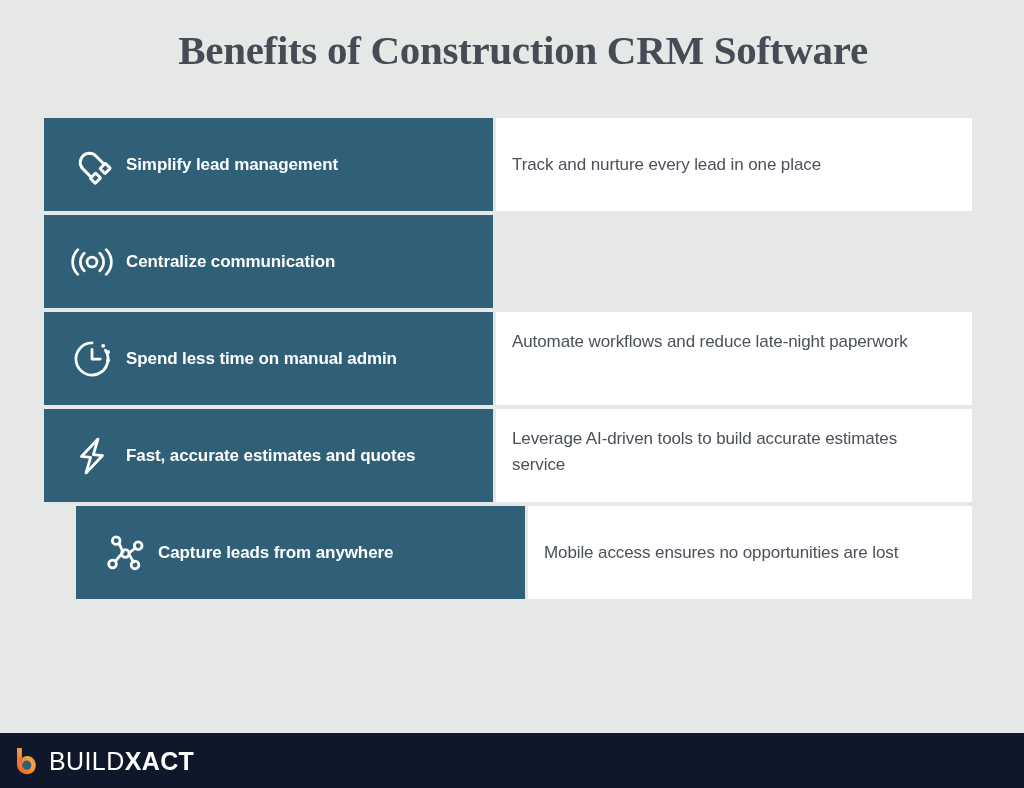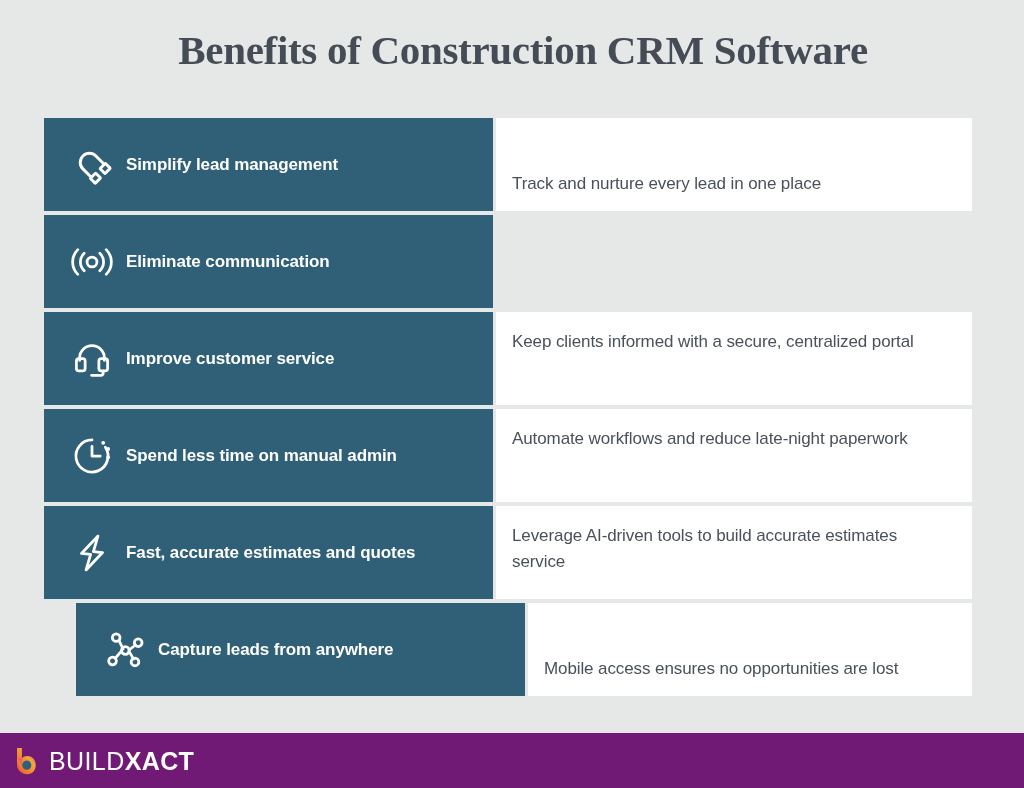--- a/index.html
+++ b/index.html
@@ -97,42 +97,42 @@
     width: 3px;
     flex: 0 0 3px;
     background: #e6e7e7;
   }
 
   
   .cell-right {
     flex: 1 1 auto;
     background: #ffffff;
     display: flex;
-    align-items: flex-end;
+    align-items: center;
     padding: 14px 20px 14px 16px;
   }
   .benefit-desc {
     color: #4a515a;
     font-size: 17px;
     font-weight: normal;
     line-height: 26px;
     letter-spacing: -0.1px;
   }
 
   
   .cell-right.two-line { align-items: flex-start; padding-top: 17px; }
 
   
   .footer-bar {
     position: absolute;
     left: 0;
     top: 733px;
     width: 1024px;
     height: 55px;
-    background: #701a75;
+    background: #0f172a;
     display: flex;
     align-items: center;
     padding-left: 14px;
   }
   .logo {
     display: flex;
     align-items: center;
   }
   .logo-mark {
     width: 30px;
@@ -185,42 +185,25 @@
       <div class="cell-left">
         <span class="icon-box">
           <svg viewBox="0 0 48 48" fill="none" xmlns="http://www.w3.org/2000/svg">
             <circle cx="24" cy="24" r="5.4" stroke="#ffffff" stroke-width="3" fill="none"></circle>
             <path d="M15.5 14.5 A13 13 0 0 0 15.5 33.5" stroke="#ffffff" stroke-width="3" fill="none" stroke-linecap="round"></path>
             <path d="M32.5 14.5 A13 13 0 0 1 32.5 33.5" stroke="#ffffff" stroke-width="3" fill="none" stroke-linecap="round"></path>
             <path d="M8.5 10.5 A19 19 0 0 0 8.5 37.5" stroke="#ffffff" stroke-width="3" fill="none" stroke-linecap="round"></path>
             <path d="M39.5 10.5 A19 19 0 0 1 39.5 37.5" stroke="#ffffff" stroke-width="3" fill="none" stroke-linecap="round"></path>
           </svg>
         </span>
-        <span class="benefit-label">Eliminate communication</span>
-      </div>
-      <div class="cell-gap"></div>
-    </div>
-
-    <div class="benefit-row">
-      <div class="cell-left">
-        <span class="icon-box">
-          <svg viewBox="0 0 48 48" fill="none" xmlns="http://www.w3.org/2000/svg">
-            <path d="M10.5 25.5 V23 A13.5 13.5 0 0 1 37.5 23 V25.5" stroke="#ffffff" stroke-width="3" fill="none" stroke-linecap="round"></path>
-            <rect x="7" y="23.5" width="9.5" height="13.5" rx="2.6" stroke="#ffffff" stroke-width="3" fill="none"></rect>
-            <rect x="31.5" y="23.5" width="9.5" height="13.5" rx="2.6" stroke="#ffffff" stroke-width="3" fill="none"></rect>
-            <path d="M36.2 37.2 V39.2 A2.6 2.6 0 0 1 33.6 41.8 H23.5" stroke="#ffffff" stroke-width="3" fill="none" stroke-linecap="round"></path>
-          </svg>
-        </span>
-        <span class="benefit-label">Improve customer service</span>
-      </div>
-      <div class="cell-gap"></div>
-      <div class="cell-right two-line">
-        <span class="benefit-desc">Keep clients informed with a secure, centralized portal</span>
-      </div>
-    </div>
+        <span class="benefit-label">Centralize communication</span>
+      </div>
+      <div class="cell-gap"></div>
+    </div>
+
 
     <div class="benefit-row">
       <div class="cell-left">
         <span class="icon-box">
           <svg viewBox="0 0 48 48" fill="none" xmlns="http://www.w3.org/2000/svg">
             <path d="M24 6.5 A17.5 17.5 0 1 0 38.6 14.4" stroke="#ffffff" stroke-width="3" fill="none" stroke-linecap="round"></path>
             <circle cx="36.2" cy="9.6" r="2.1" fill="#ffffff"></circle>
             <circle cx="41.6" cy="16.4" r="2.1" fill="#ffffff"></circle>
             <circle cx="41.6" cy="25.4" r="2.1" fill="#ffffff"></circle>
             <path d="M24 13.5 V24 H33" stroke="#ffffff" stroke-width="3" fill="none" stroke-linecap="round" stroke-linejoin="round"></path>

